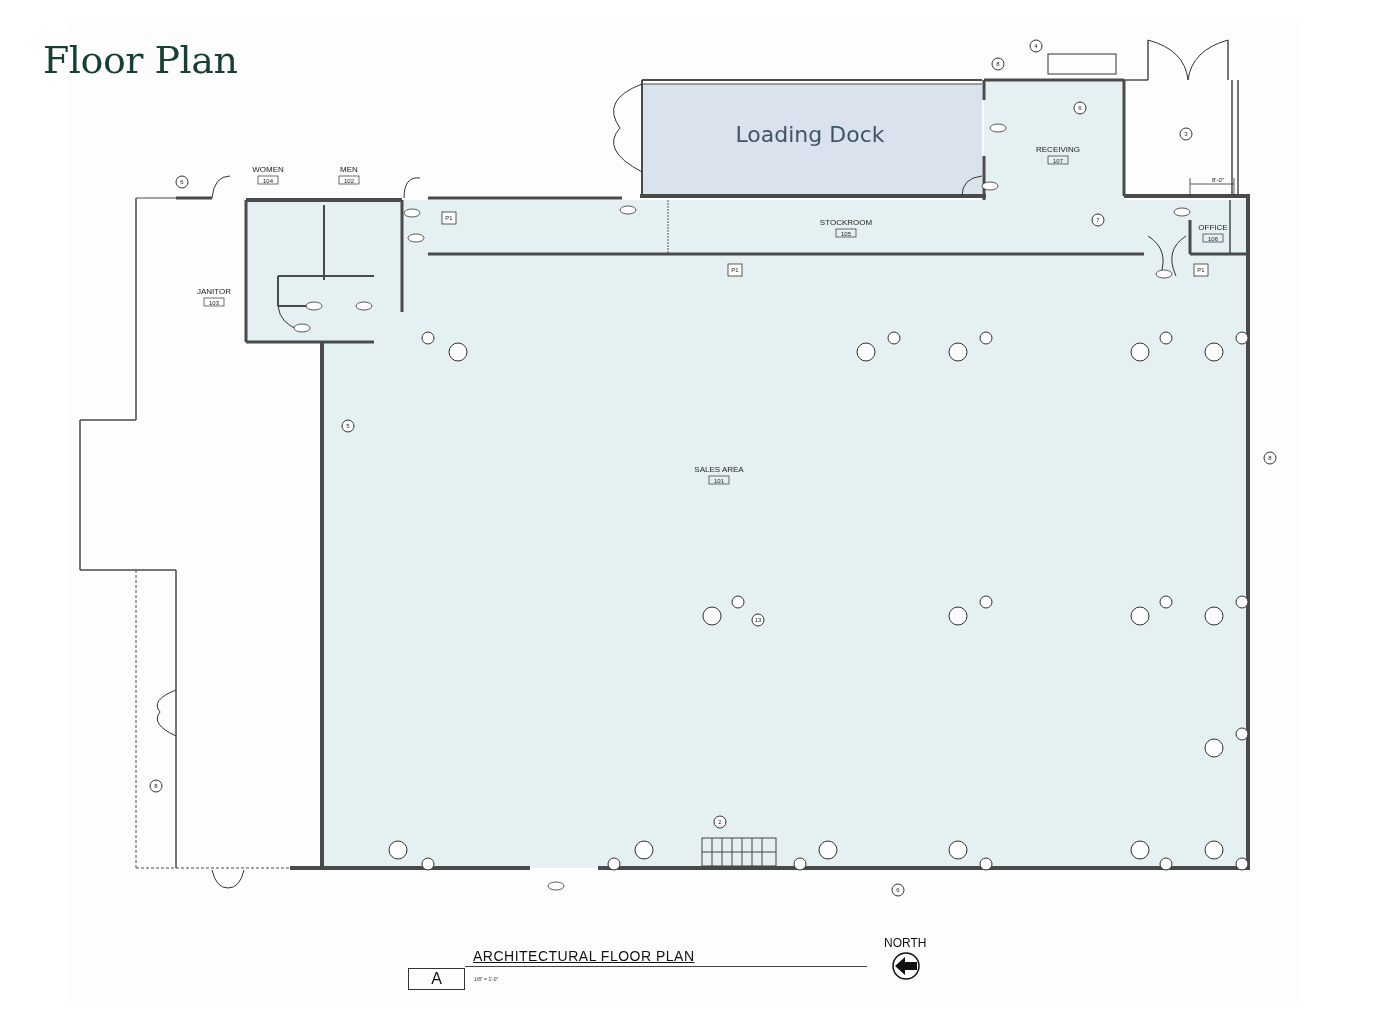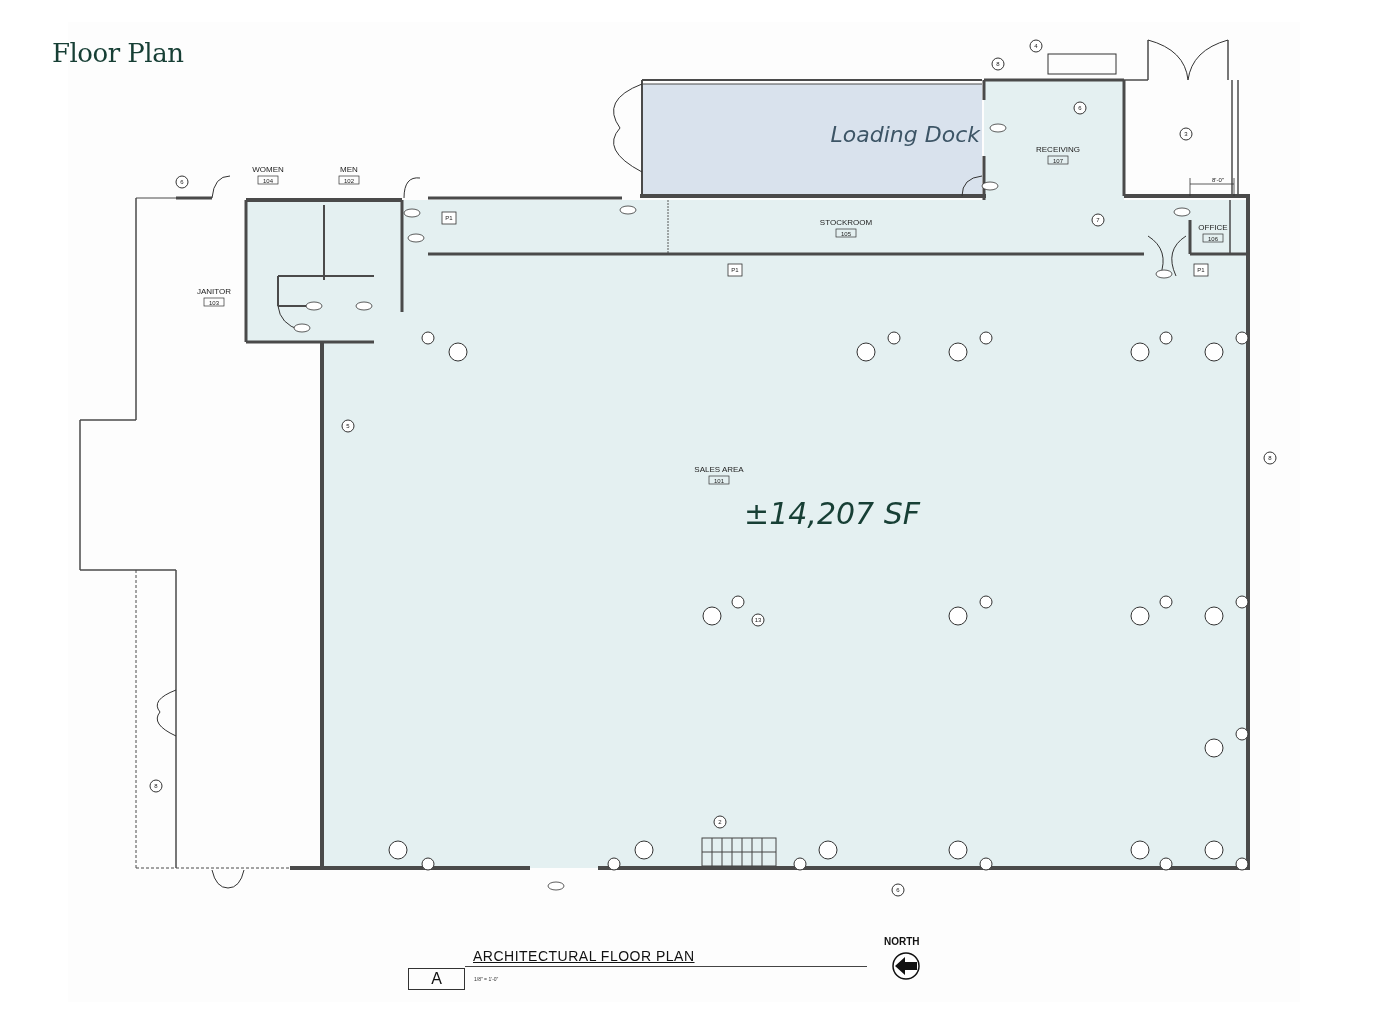--- a/index.html
+++ b/index.html
@@ -1,28 +1,28 @@
 <!DOCTYPE html>
 <html><head>
 <meta charset="utf-8">
 <style>
   html,body{margin:0;padding:0;background:#ffffff;}
   body{width:1396px;height:1035px;position:relative;overflow:hidden;font-family:"DejaVu Sans",sans-serif;}
-  .page-title{position:absolute;left:52px;top:38px;font-family:"DejaVu Serif",serif;font-size:26px;color:#173f35;letter-spacing:-0.5px;}
+  .page-title{position:absolute;left:43px;top:38px;font-family:"DejaVu Serif",serif;font-size:38px;color:#173f35;letter-spacing:-0.5px;}
   .sheet{position:absolute;left:68px;top:22px;width:1232px;height:980px;background:#fdfdfd;}
   svg.plan{position:absolute;left:0;top:0;}
   .lbl{font-family:"Liberation Sans",sans-serif;}
-  .overlay-text{position:absolute;font-family:"DejaVu Sans",sans-serif;text-align:right;font-style:italic;}
+  .overlay-text{position:absolute;font-family:"DejaVu Sans",sans-serif;text-align:center;}
   .dock-label{left:640px;top:122px;width:340px;font-size:22px;color:#3d5566;}
   .subject-label{left:620px;top:495px;width:300px;font-size:30px;line-height:38px;color:#173f35;font-weight:500;}
   .tb-title{position:absolute;left:473px;top:948px;font-family:"Liberation Sans",sans-serif;font-size:14px;color:#111;letter-spacing:0.5px;text-decoration:underline;}
   .tb-line{position:absolute;left:465px;top:966px;width:402px;height:1px;background:#444;}
   .tb-box{position:absolute;left:408px;top:968px;width:55px;height:20px;border:1px solid #333;font-family:"Liberation Sans",sans-serif;font-size:16px;text-align:center;line-height:20px;color:#111;}
   .tb-scale{position:absolute;left:474px;top:976px;font-size:5px;color:#333;font-family:"Liberation Sans",sans-serif;}
-  .north-label{position:absolute;left:884px;top:936px;font-family:"Liberation Sans",sans-serif;font-size:10px;font-weight:bold;color:#111;text-align:center;}
+  .north-label{position:absolute;left:884px;top:936px;font-family:"Liberation Sans",sans-serif;font-size:12px;font-weight:normal;color:#111;text-align:center;}
   .north-icon{position:absolute;left:890px;top:950px;}
 </style>
 </head>
 <body>
 
 <div class="sheet"></div>
 
 <div class="page-title">Floor Plan</div>
 
 <svg class="plan" width="1396" height="1035" viewBox="0 0 1396 1035">
@@ -230,21 +230,20 @@
     <line x1="1190" y1="184" x2="1234" y2="184"></line>
     <line x1="1190" y1="178" x2="1190" y2="196"></line>
     <line x1="1234" y1="178" x2="1234" y2="196"></line>
     <line x1="668" y1="200" x2="668" y2="254" stroke-dasharray="2,1"></line>
   </g>
   <text x="1218" y="182" font-size="6" fill="#222" text-anchor="middle" font-family="Liberation Sans, sans-serif">8'-0"</text>
 </svg>
 
 <div class="overlay-text dock-label">Loading Dock</div>
 <div class="overlay-text subject-label">
-  <div>±14,207 SF</div>
 </div>
 
 <div class="tb-title">ARCHITECTURAL FLOOR PLAN</div>
 <div class="tb-line"></div>
 <div class="tb-box">A</div>
 <div class="tb-scale">1/8" = 1'-0"</div>
 <div class="north-label">NORTH</div>
 <svg class="north-icon" width="32" height="32" viewBox="0 0 32 32">
   <circle cx="16" cy="16" r="13" fill="#fff" stroke="#111" stroke-width="1.5"></circle>
   <path d="M5 16 L15 7 L15 12 L27 12 L27 20 L15 20 L15 25 Z" fill="#111"></path>

